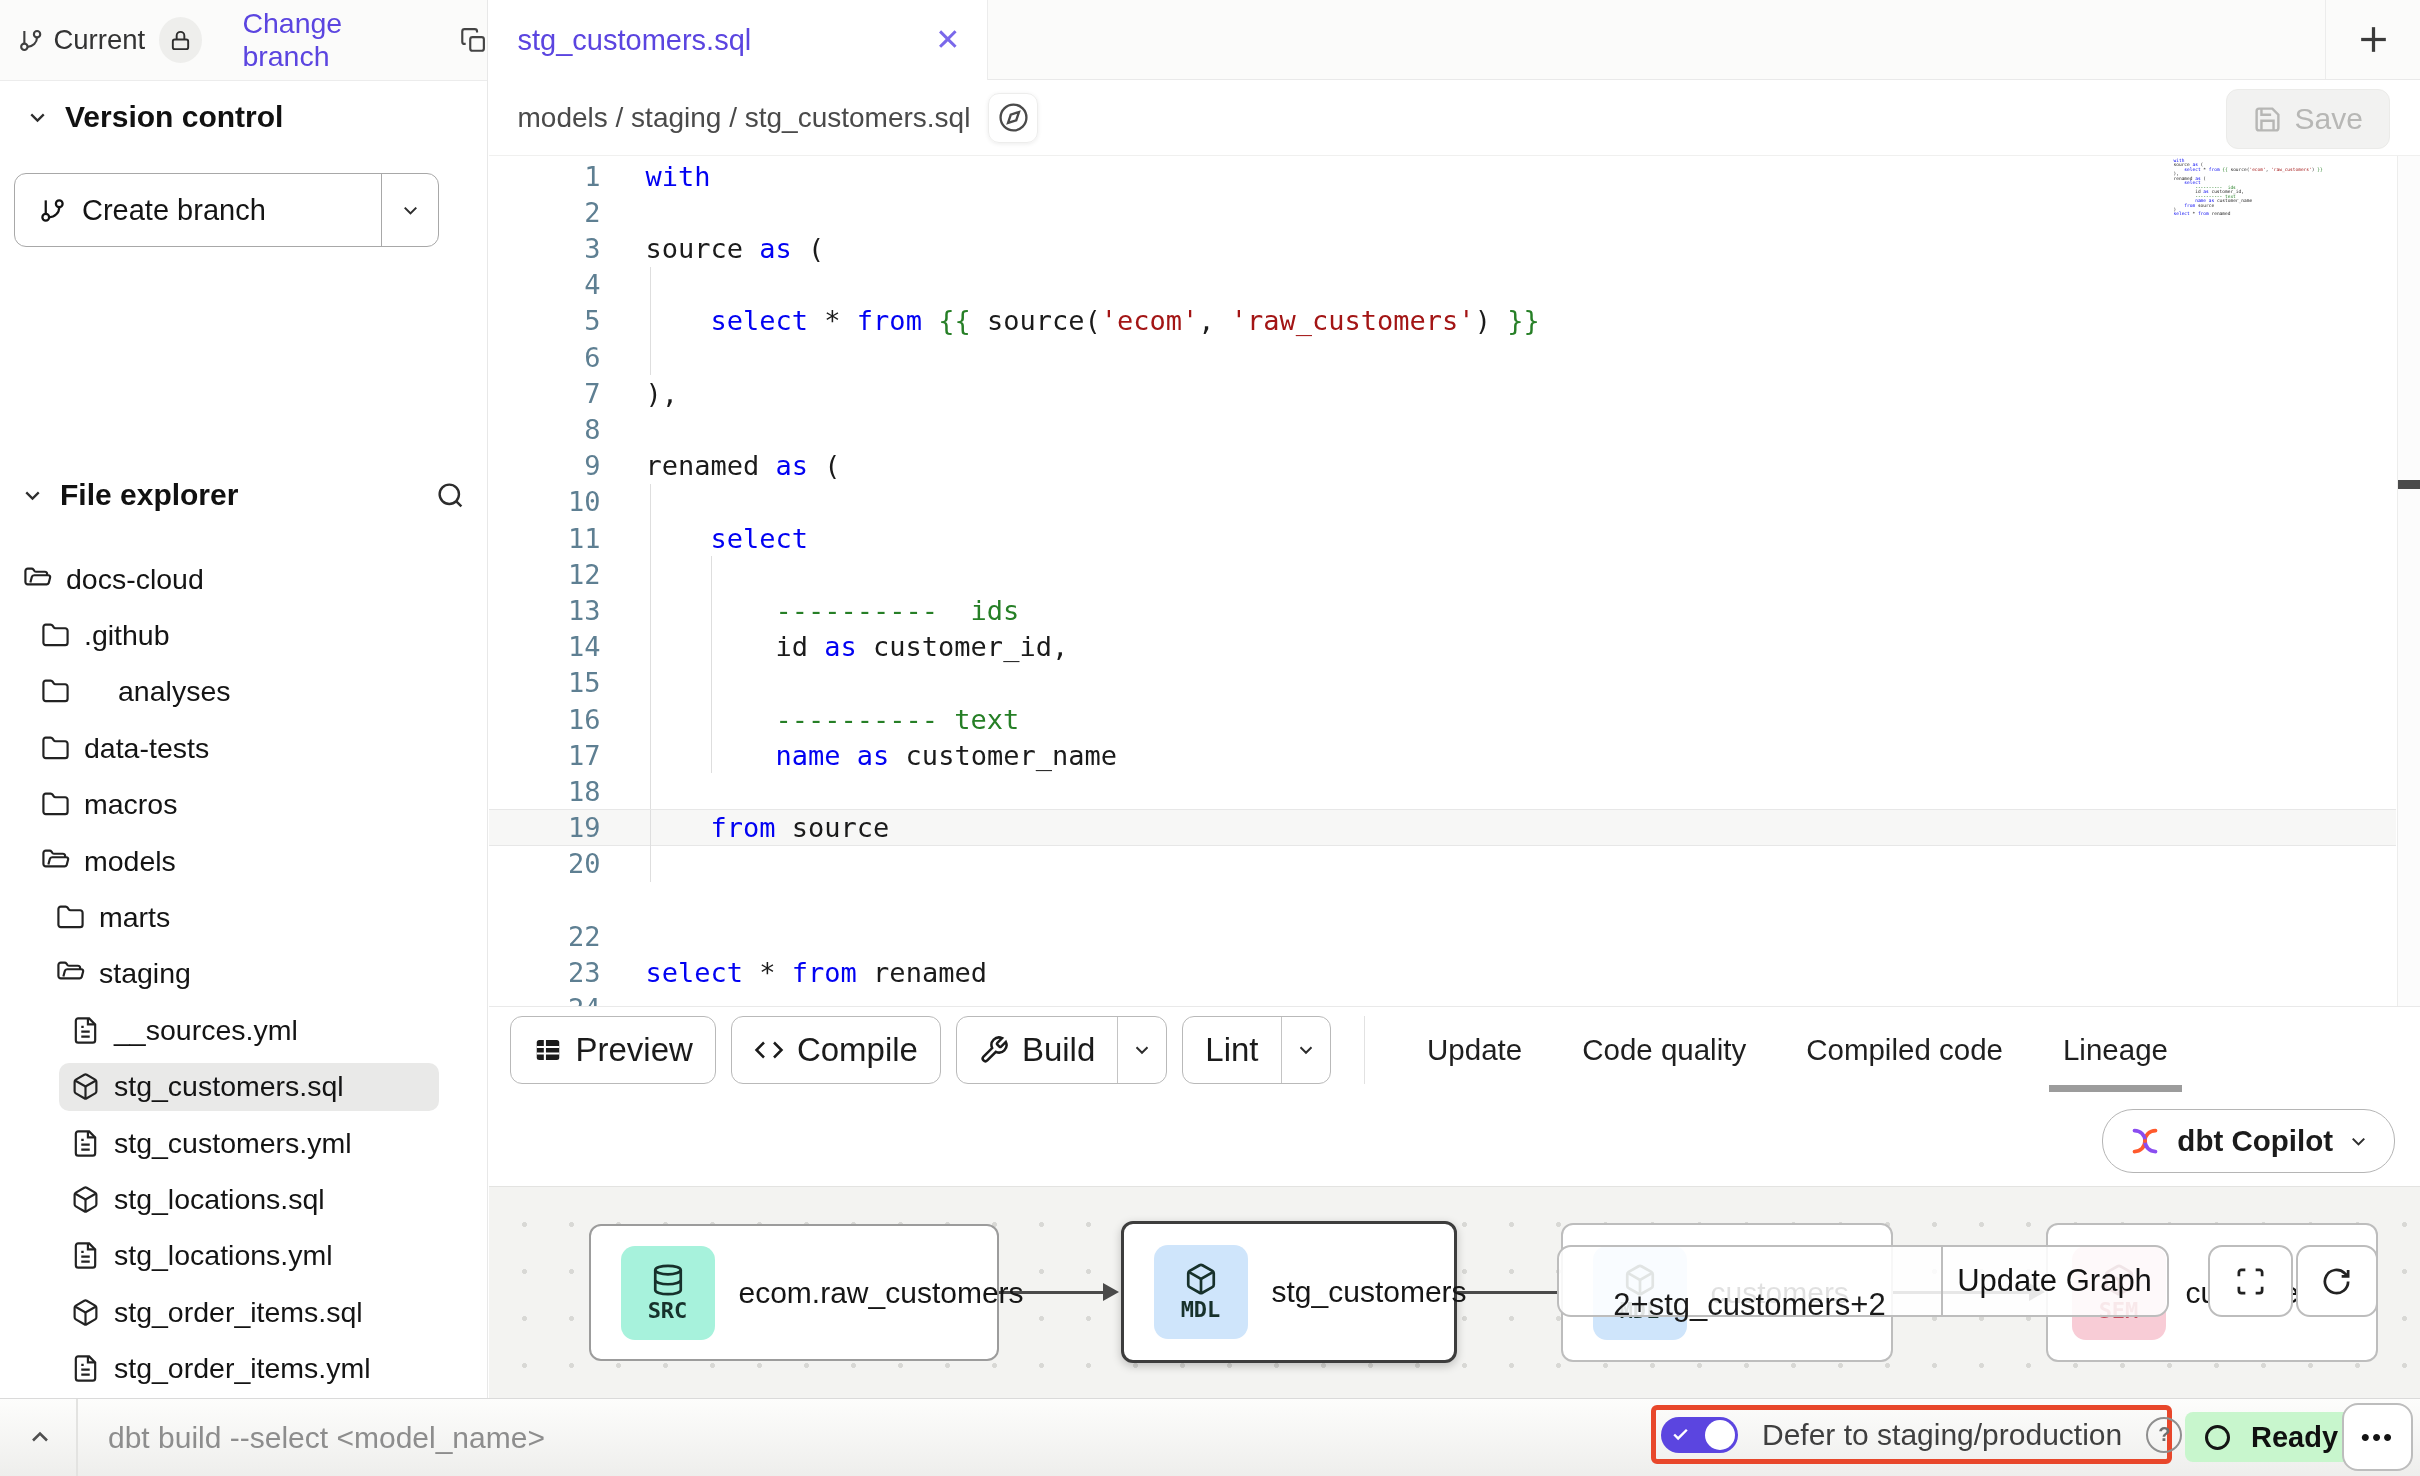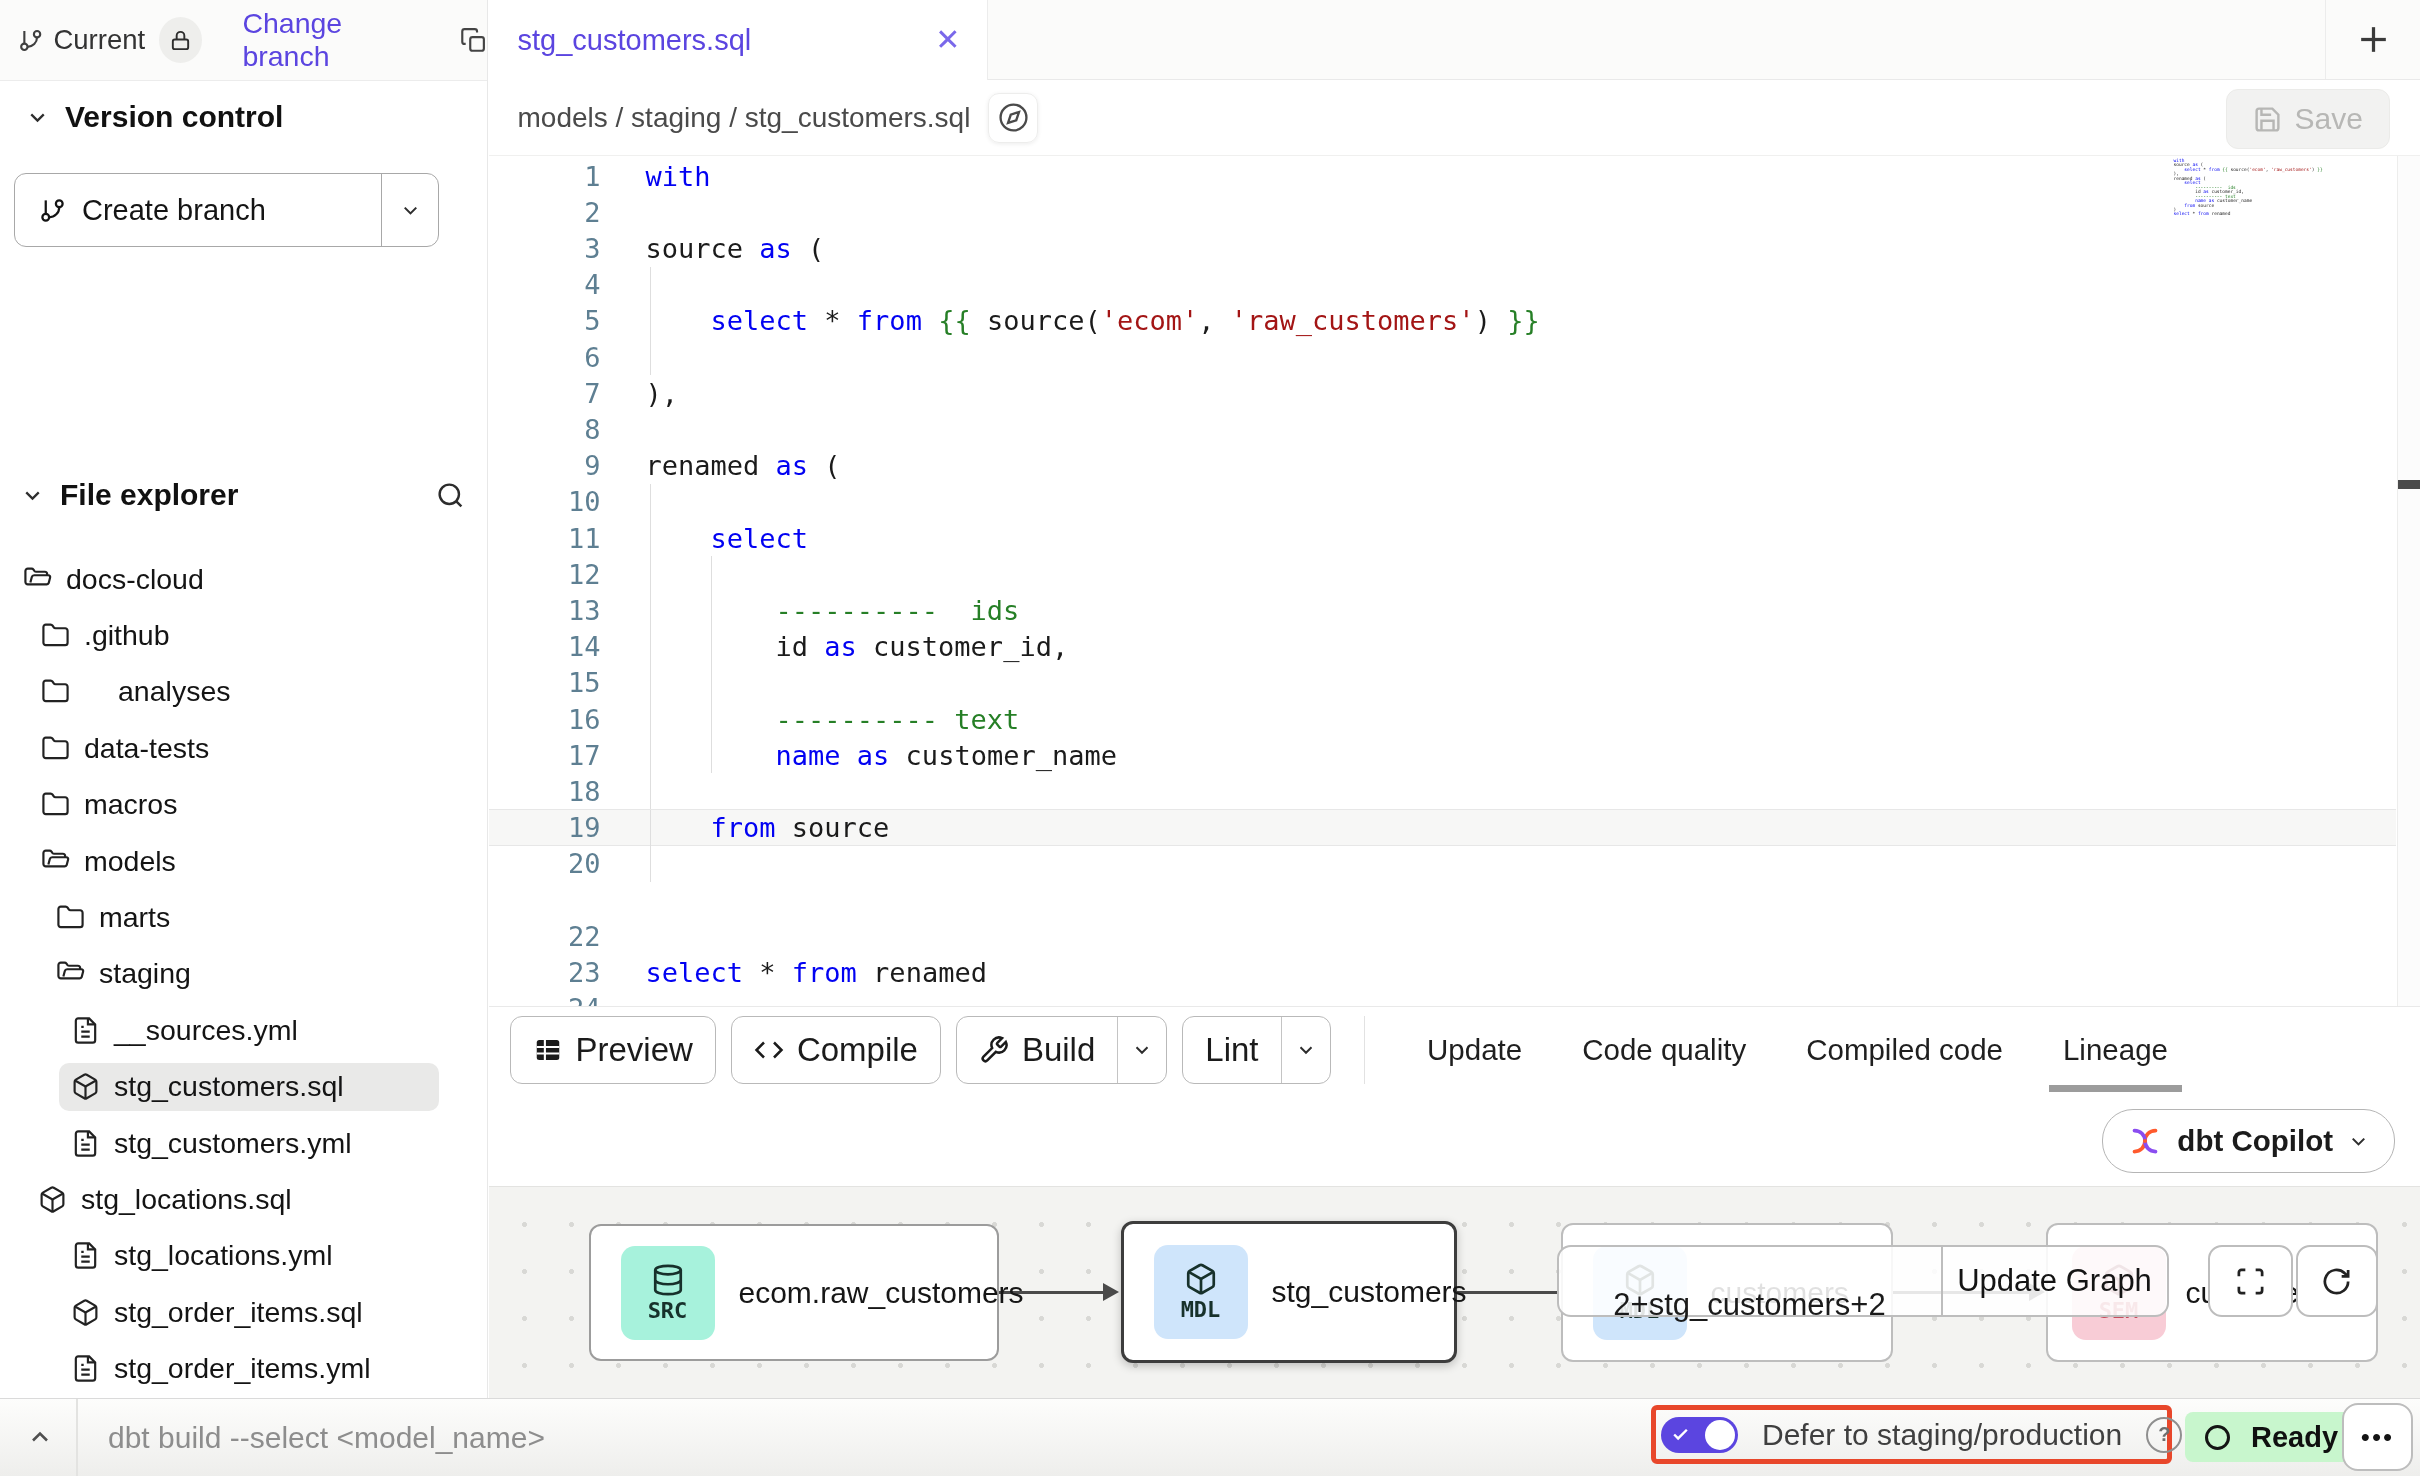--- a/index.html
+++ b/index.html
@@ -257,21 +257,21 @@
           <div class="tree-chip" style="padding-left:71px;">
             <svg width="29" height="29" viewBox="0 0 24 24" fill="none" stroke="#222" stroke-width="1.8">
               <path d="M15 2H6a2 2 0 0 0-2 2v16a2 2 0 0 0 2 2h12a2 2 0 0 0 2-2V7z"></path>
               <path d="M14 2v5h6"></path>
               <path d="M8.5 13h7M8.5 17h7M8.5 9h2"></path>
             </svg>
             <span class="tree-label">stg_customers.yml</span>
           </div>
         </div>
         <div class="tree-row">
-          <div class="tree-chip" style="padding-left:38px;">
+          <div class="tree-chip" style="padding-left:71px;">
             <svg width="29" height="29" viewBox="0 0 24 24" fill="none" stroke="#222" stroke-width="1.8">
               <path d="M21 16V8a2 2 0 0 0-1-1.73l-7-4a2 2 0 0 0-2 0l-7 4A2 2 0 0 0 3 8v8a2 2 0 0 0 1 1.73l7 4a2 2 0 0 0 2 0l7-4A2 2 0 0 0 21 16z"></path>
               <path d="M3.3 7 12 12l8.7-5"></path>
               <path d="M12 22V12"></path>
             </svg>
             <span class="tree-label">stg_locations.sql</span>
           </div>
         </div>
         <div class="tree-row">
           <div class="tree-chip" style="padding-left:71px;">

